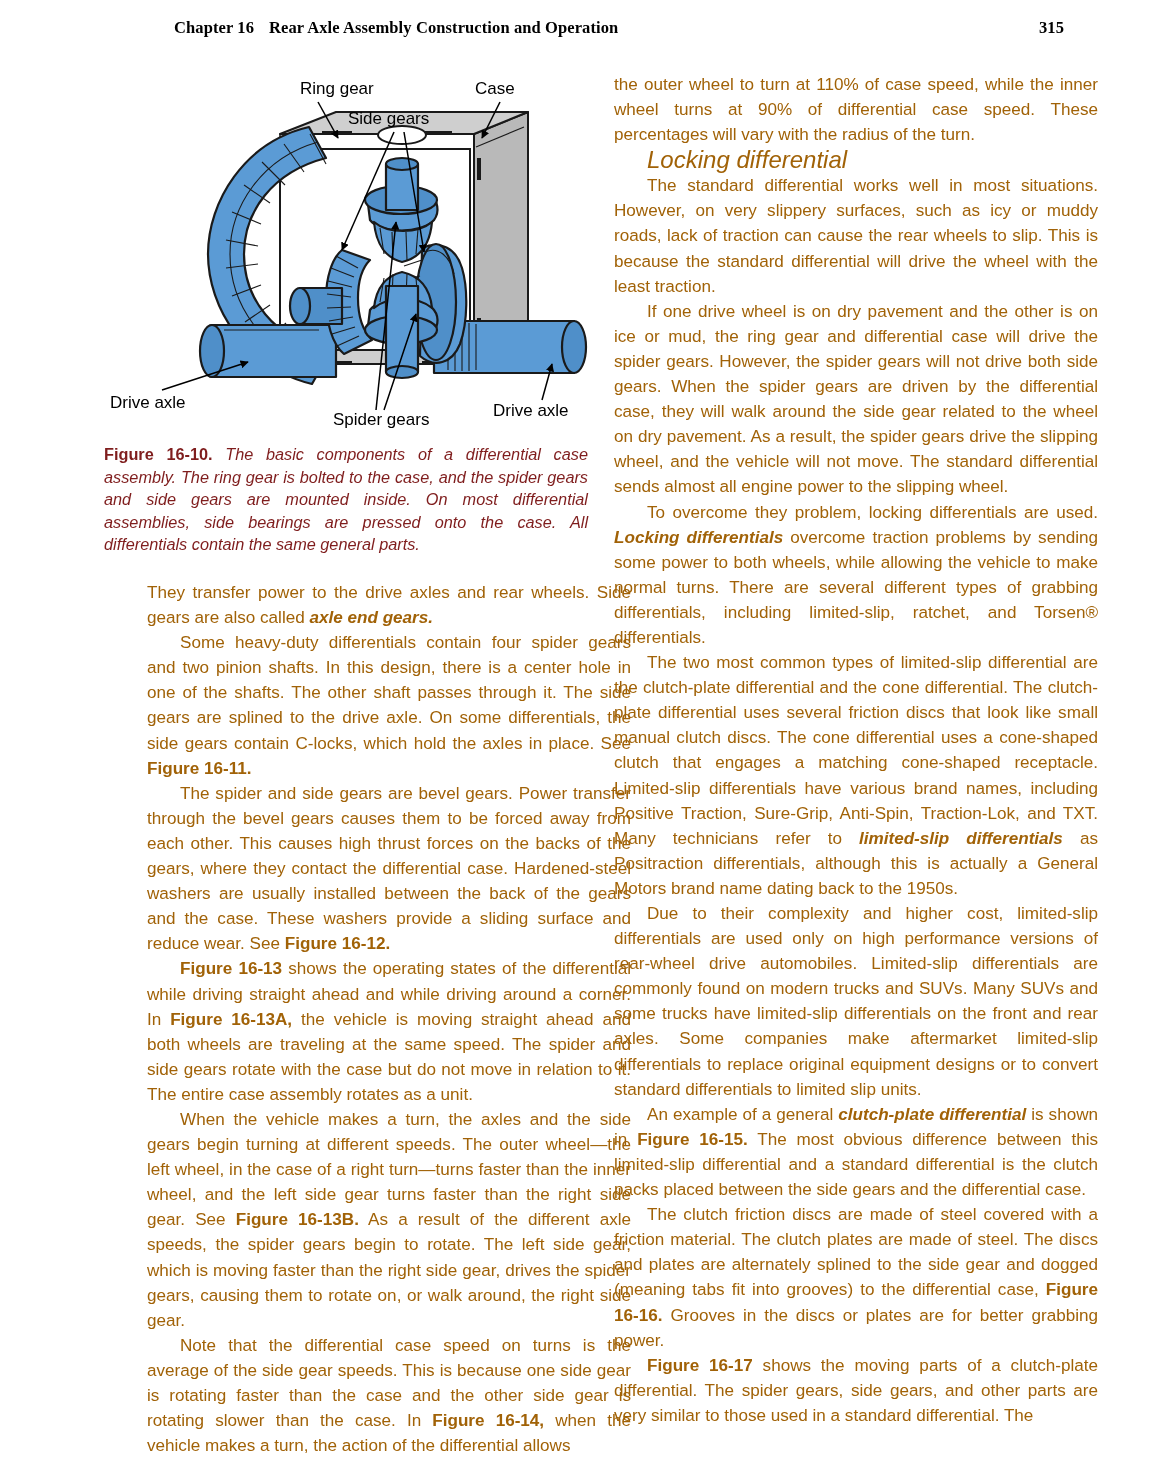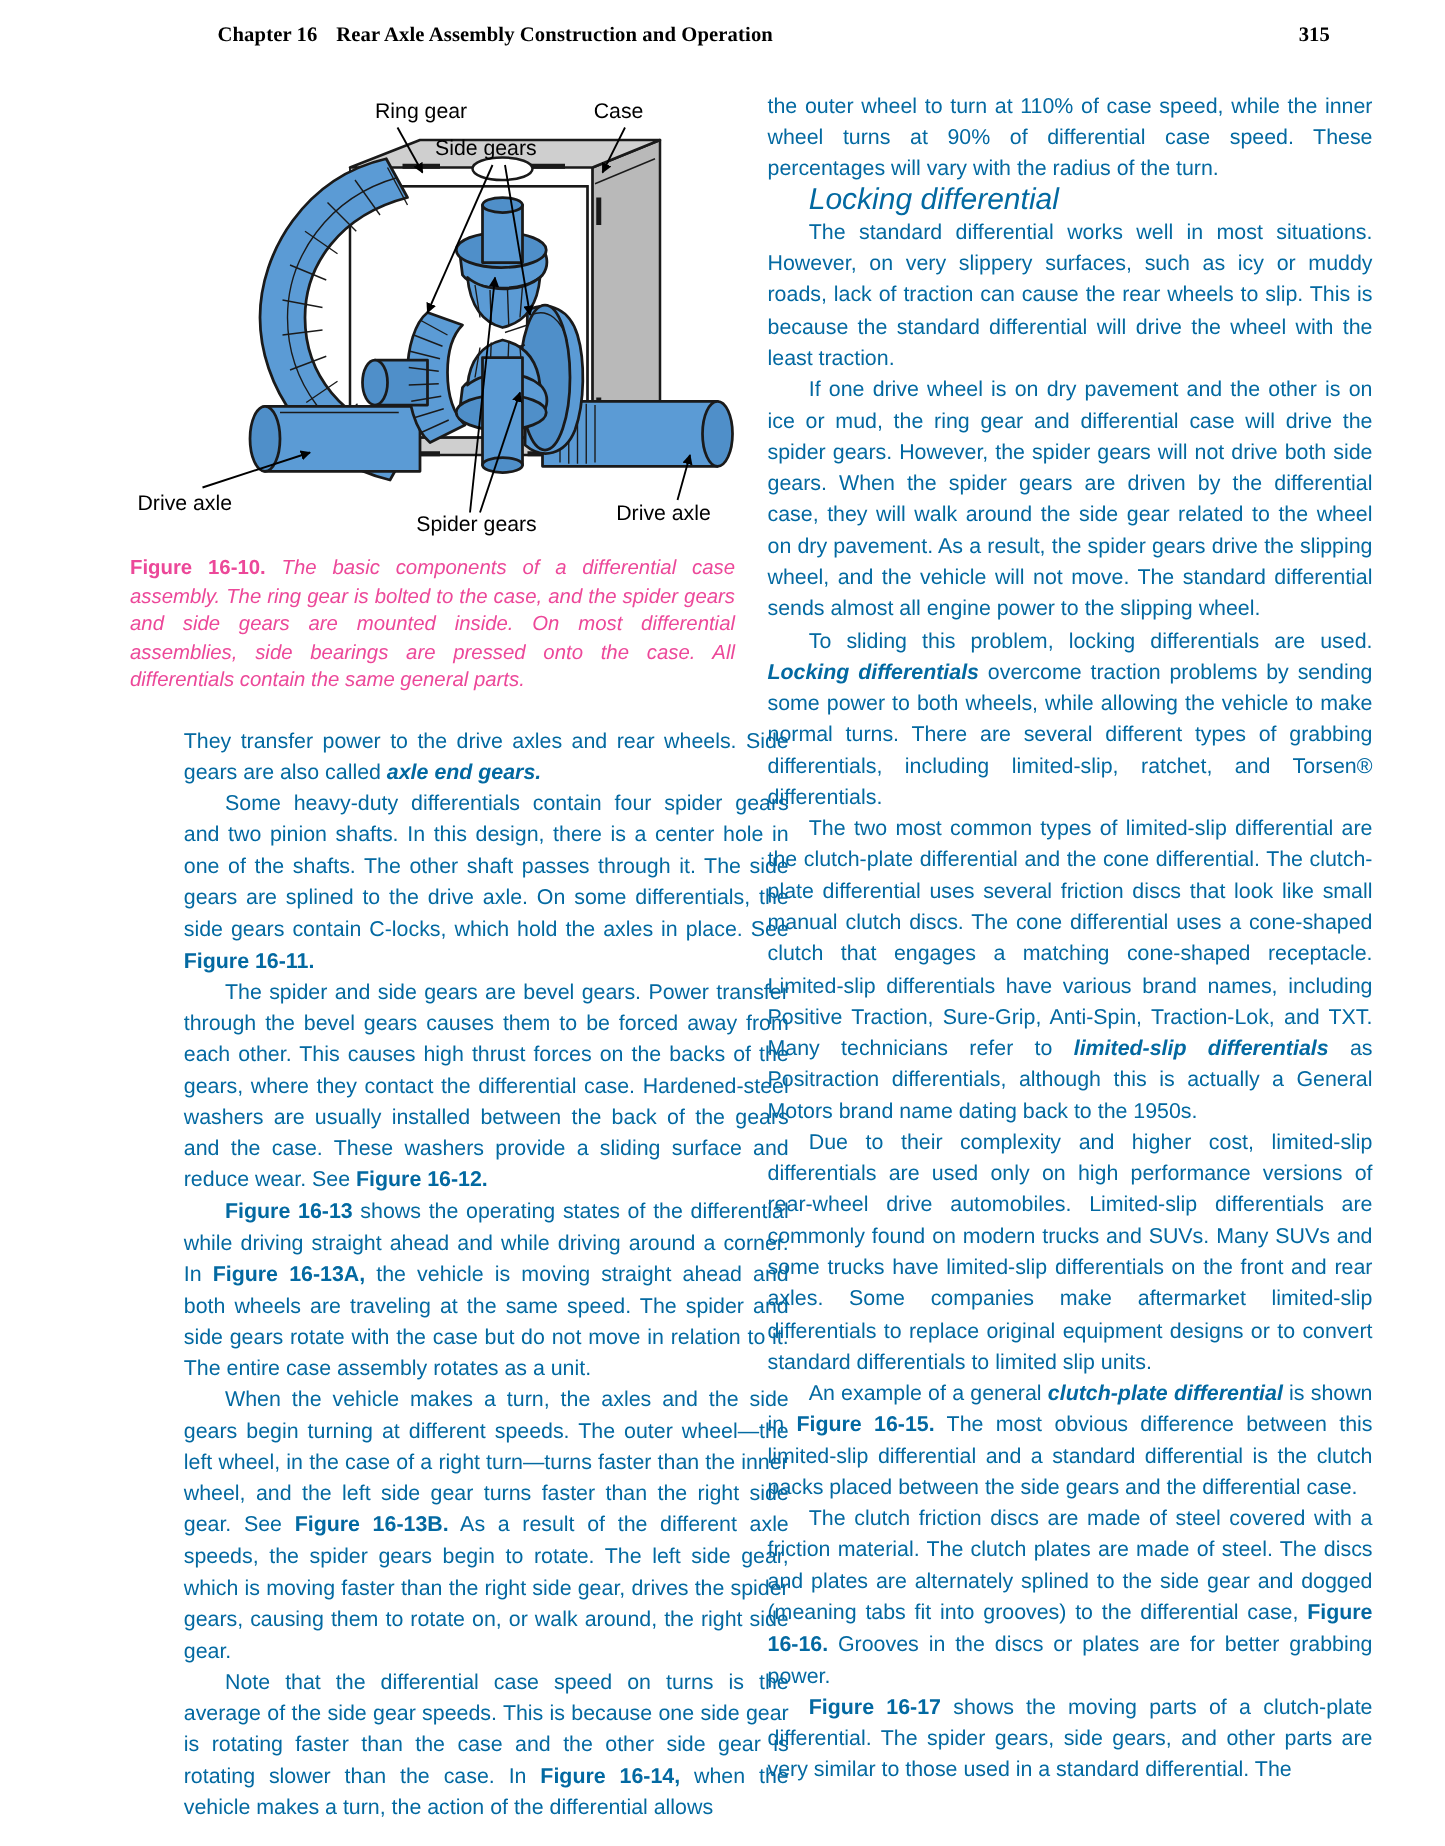--- a/index.html
+++ b/index.html
@@ -34,21 +34,21 @@
 
   
   .col {
     position: absolute;
     top: 72px;
     width: 484px;
     font-family: "Liberation Sans", sans-serif;
     font-size: 17.1px;
     line-height: 25.1px;
     text-align: justify;
-    color: #0369a1;
+    color: #a16207;
   }
   .col-left  { left: 104px; }
   .col-right { left: 614px; }
 
   .col p {
     margin: 0;
     text-indent: 33px;
     -webkit-hyphens: none;
     hyphens: none;
   }
@@ -88,21 +88,21 @@
   .figure-caption {
     position: absolute;
     left: 0;
     top: 371px;
     width: 484px;
     font-family: "Liberation Sans", sans-serif;
     font-size: 16.3px;
     line-height: 22.6px;
     font-style: italic;
     text-align: justify;
-    color: #ec4899;
+    color: #7f1d1d;
   }
   .figure-caption .fignum {
     font-weight: bold;
     font-style: normal;
   }
 
   
   .col-left { top: 580px; margin-left: 43px; }
 
   
@@ -311,19 +311,19 @@
     <p><b>Figure 16-13</b><span> shows the operating states of the differential while driving straight ahead and while driving around a corner. In </span><b>Figure 16-13A,</b><span> the vehicle is moving straight ahead and both wheels are traveling at the same speed. The spider and side gears rotate with the case but do not move in relation to it. The entire case assembly rotates as a unit.</span></p>
     <p><span>When the vehicle makes a turn, the axles and the side gears begin turning at different speeds. The outer wheel—the left wheel, in the case of a right turn—turns faster than the inner wheel, and the left side gear turns faster than the right side gear. See </span><b>Figure 16-13B.</b><span> As a result of the different axle speeds, the spider gears begin to rotate. The left side gear, which is moving faster than the right side gear, drives the spider gears, causing them to rotate on, or walk around, the right side gear.</span></p>
     <p><span>Note that the differential case speed on turns is the average of the side gear speeds. This is because one side gear is rotating faster than the case and the other side gear is rotating slower than the case. In </span><b>Figure 16-14,</b><span> when the vehicle makes a turn, the action of the differential allows</span></p>
   </div>
 
 <div class="col col-right" id="right-col">
     <p class="noindent"><span>the outer wheel to turn at 110% of case speed, while the inner wheel turns at 90% of differential case speed. These percentages will vary with the radius of the turn.</span></p>
     <p class="section-head">Locking differential</p>
     <p><span>The standard differential works well in most situations. However, on very slippery surfaces, such as icy or muddy roads, lack of traction can cause the rear wheels to slip. This is because the standard differential will drive the wheel with the least traction.</span></p>
     <p><span>If one drive wheel is on dry pavement and the other is on ice or mud, the ring gear and differential case will drive the spider gears. However, the spider gears will not drive both side gears. When the spider gears are driven by the differential case, they will walk around the side gear related to the wheel on dry pavement. As a result, the spider gears drive the slipping wheel, and the vehicle will not move. The standard differential sends almost all engine power to the slipping wheel.</span></p>
-    <p><span>To sliding this problem, locking differentials are used. </span><span class="bi">Locking differentials</span><span> overcome traction problems by sending some power to both wheels, while allowing the vehicle to make normal turns. There are several different types of grabbing differentials, including limited-slip, ratchet, and Torsen® differentials.</span></p>
+    <p><span>To overcome they problem, locking differentials are used. </span><span class="bi">Locking differentials</span><span> overcome traction problems by sending some power to both wheels, while allowing the vehicle to make normal turns. There are several different types of grabbing differentials, including limited-slip, ratchet, and Torsen® differentials.</span></p>
     <p><span>The two most common types of limited-slip differential are the clutch-plate differential and the cone differential. The clutch-plate differential uses several friction discs that look like small manual clutch discs. The cone differential uses a cone-shaped clutch that engages a matching cone-shaped receptacle. Limited-slip differentials have various brand names, including Positive Traction, Sure-Grip, Anti-Spin, Traction-Lok, and TXT. Many technicians refer to </span><span class="bi">limited-slip differentials</span><span> as Positraction differentials, although this is actually a General Motors brand name dating back to the 1950s.</span></p>
     <p><span>Due to their complexity and higher cost, limited-slip differentials are used only on high performance versions of rear-wheel drive automobiles. Limited-slip differentials are commonly found on modern trucks and SUVs. Many SUVs and some trucks have limited-slip differentials on the front and rear axles. Some companies make aftermarket limited-slip differentials to replace original equipment designs or to convert standard differentials to limited slip units.</span></p>
     <p><span>An example of a general </span><span class="bi">clutch-plate differential</span><span> is shown in </span><b>Figure 16-15.</b><span> The most obvious difference between this limited-slip differential and a standard differential is the clutch packs placed between the side gears and the differential case.</span></p>
     <p><span>The clutch friction discs are made of steel covered with a friction material. The clutch plates are made of steel. The discs and plates are alternately splined to the side gear and dogged (meaning tabs fit into grooves) to the differential case, </span><b>Figure 16-16.</b><span> Grooves in the discs or plates are for better grabbing power.</span></p>
     <p><b>Figure 16-17</b><span> shows the moving parts of a clutch-plate differential. The spider gears, side gears, and other parts are very similar to those used in a standard differential. The</span></p>
   </div>
 
 </body></html>

